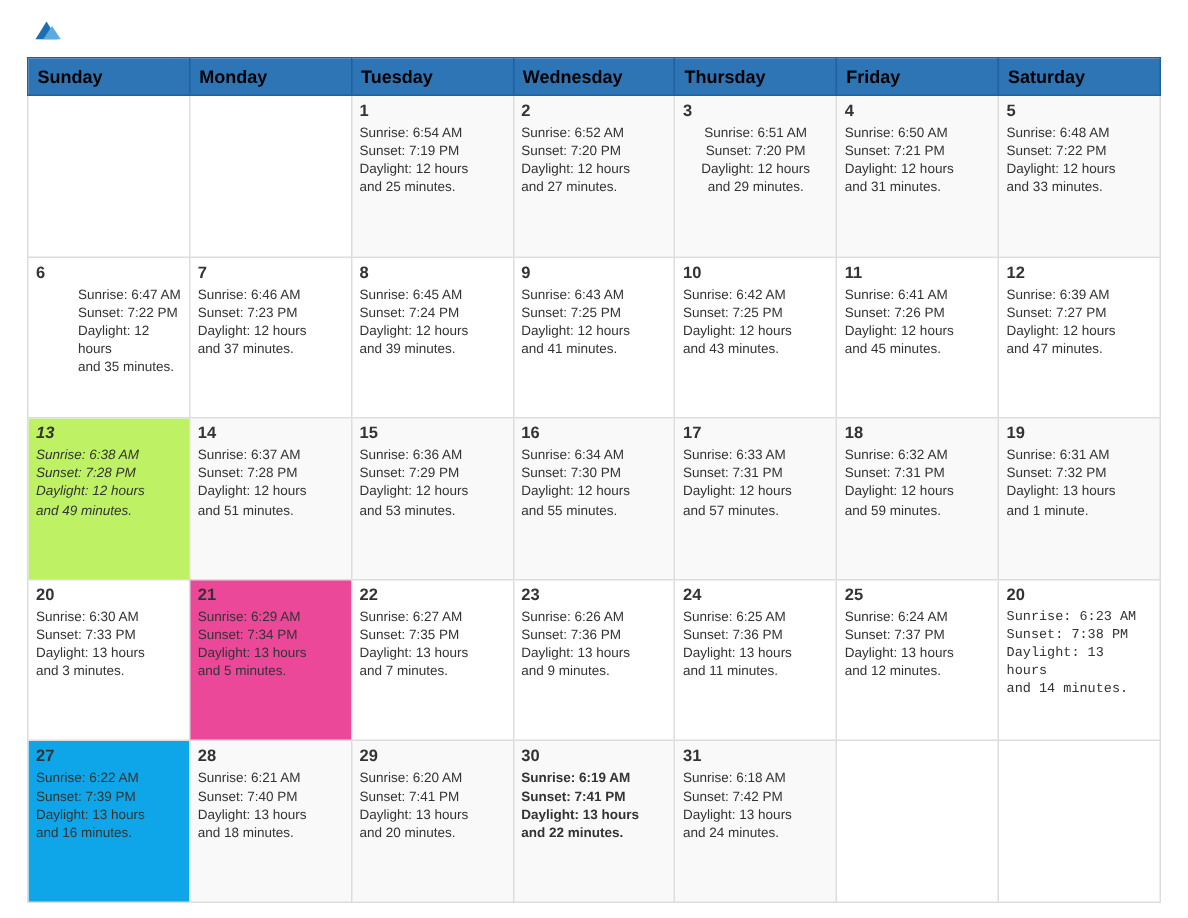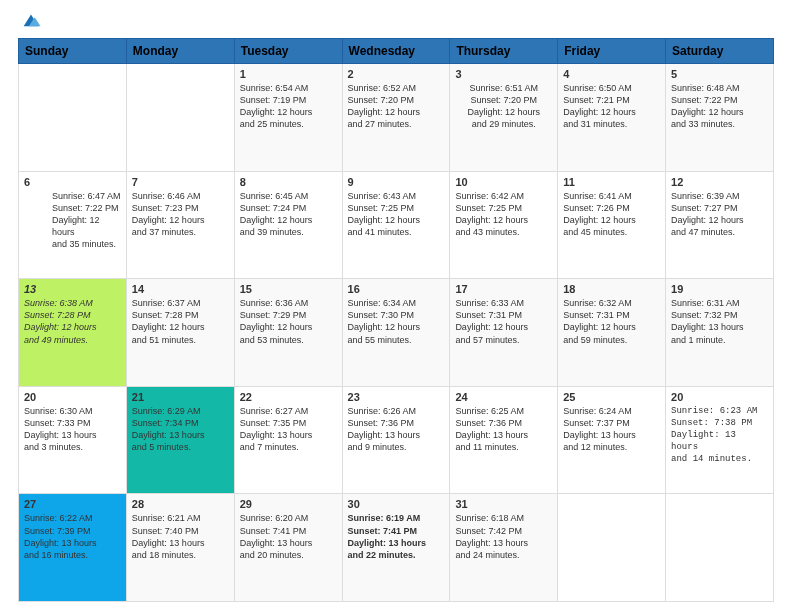--- a/index.html
+++ b/index.html
@@ -275,21 +275,21 @@
           </td>
         </tr>
         <tr>
           <td style="background: rgb(255, 255, 255);">
             <span class="day-number">20</span>
             <div class="cell-content" style="white-space: pre-line;">Sunrise: 6:30 AM
 Sunset: 7:33 PM
 Daylight: 13 hours
 and 3 minutes.</div>
           </td>
-          <td style="background: #14b8a6;">
+          <td style="background: #ec4899;">
             <span class="day-number">21</span>
             <div class="cell-content" style="white-space: pre-line;">Sunrise: 6:29 AM
 Sunset: 7:34 PM
 Daylight: 13 hours
 and 5 minutes.</div>
           </td>
           <td style="background: rgb(255, 255, 255);">
             <span class="day-number">22</span>
             <div class="cell-content" style="white-space: pre-line;">Sunrise: 6:27 AM
 Sunset: 7:35 PM

